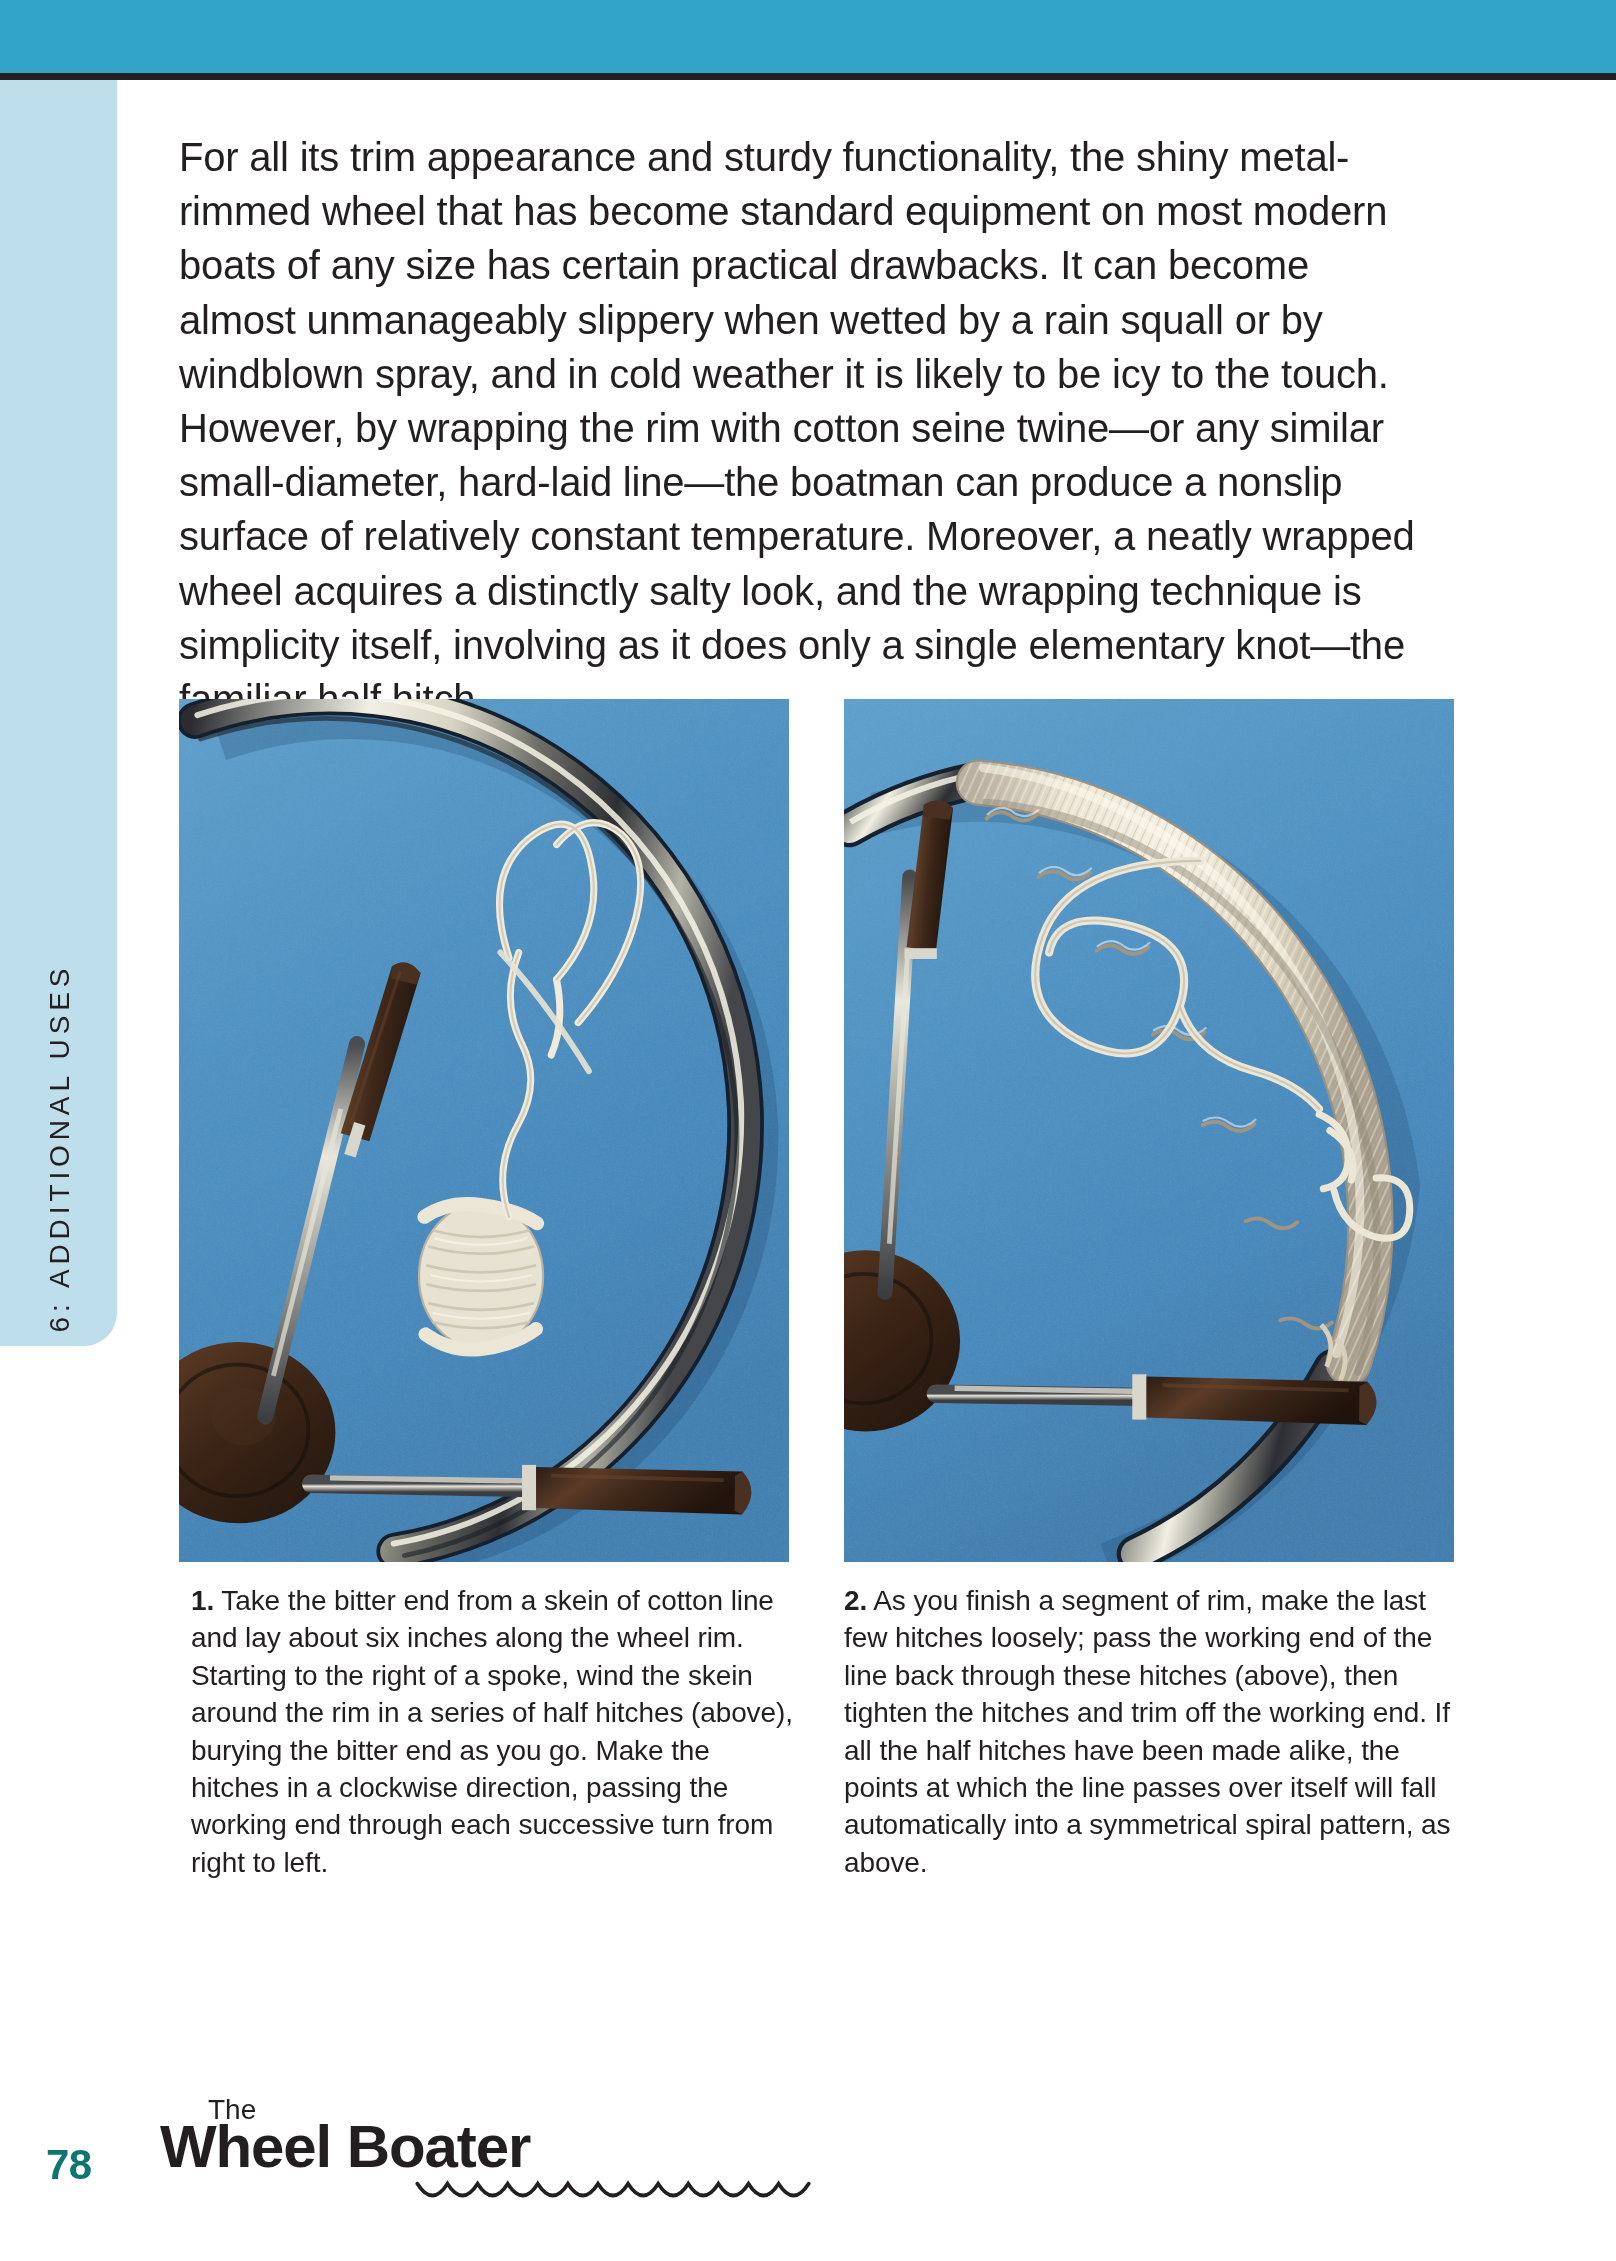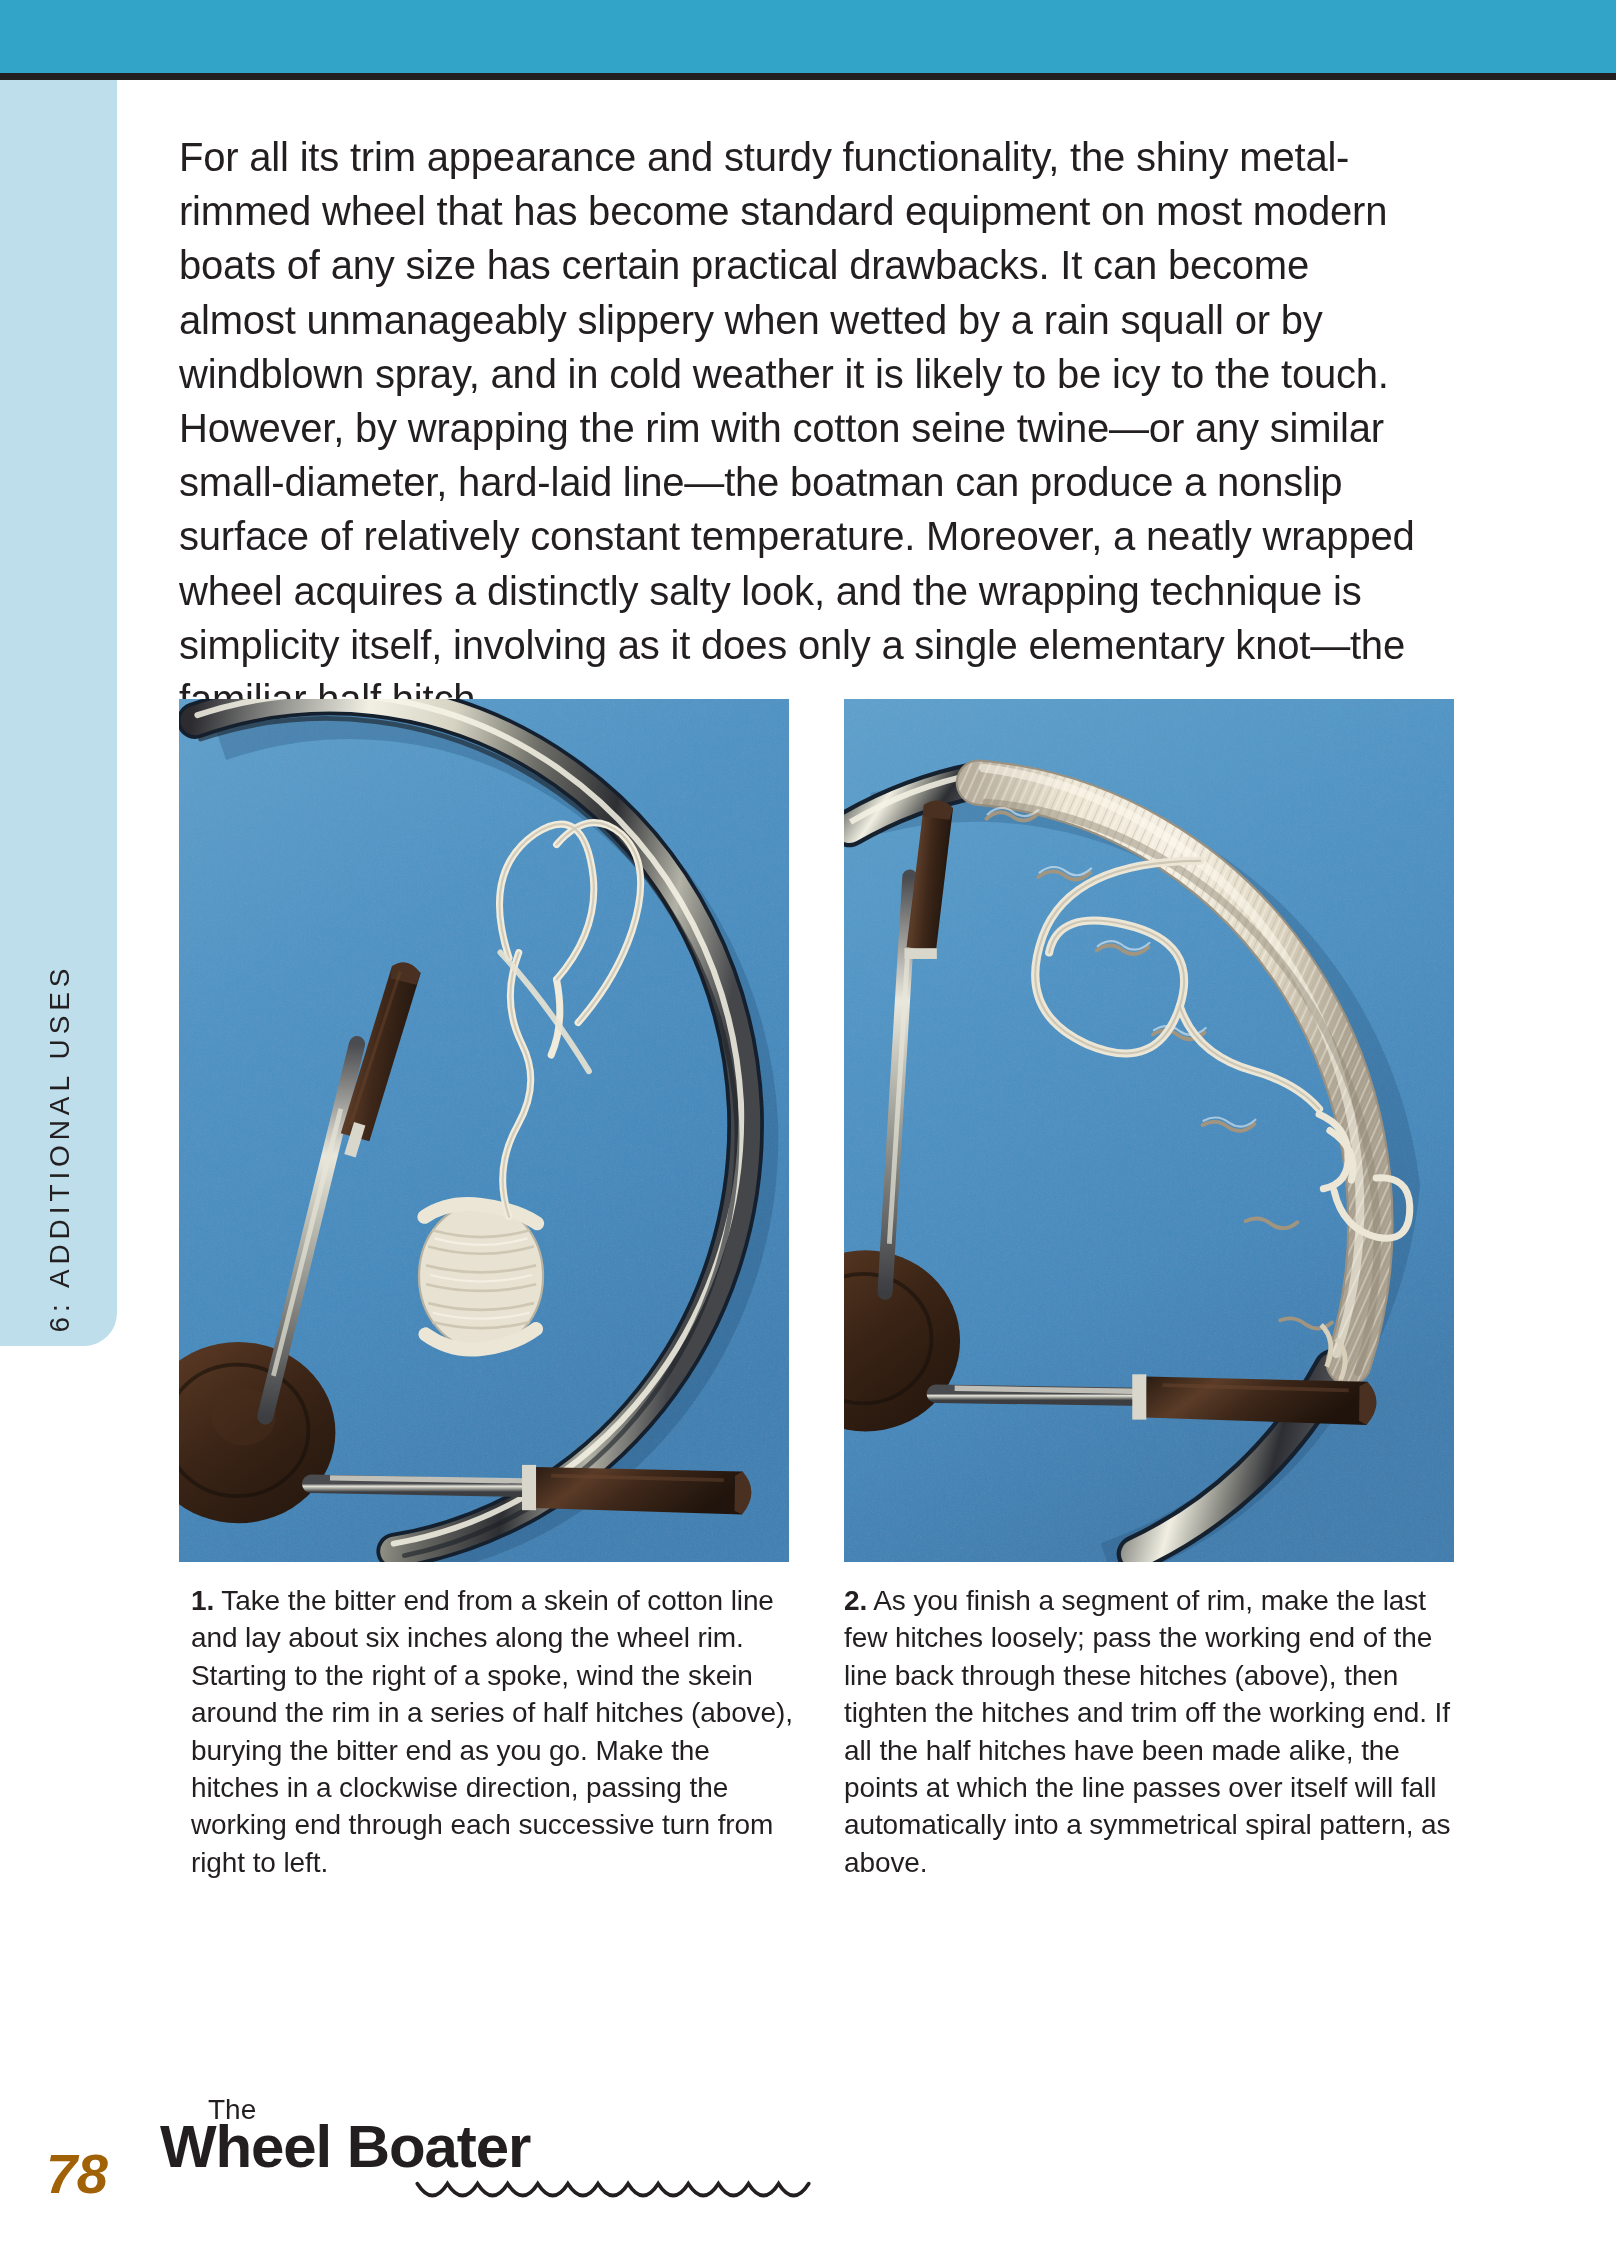--- a/index.html
+++ b/index.html
@@ -78,24 +78,23 @@
   .caption{position:absolute;top:0;font-size:28px;line-height:1.335;color:#231f20;letter-spacing:-0.1px;}
   .cap-1{left:12px;width:610px;}
   .cap-2{left:665px;width:618px;}
   .cap-num{font-weight:bold;}
   .cap-ital{text-align:center;}
 
   
   .footer{position:absolute;left:0;bottom:0;width:1617px;height:178px;}
   .page-num{
     position:absolute;left:46px;top:2141px;
-    font-size:56px;font-weight:bold;color:#a16207;
+    font-size:42px;font-weight:bold;color:#0f766e;
     font-family:"Liberation Sans", sans-serif;
     letter-spacing:-0.5px;
-    font-style:italic;
   }
   .logo{position:absolute;left:160px;top:2094px;width:680px;height:130px;}
   .logo-the{
     position:absolute;left:48px;top:0px;
     font-size:28px;color:#231f20;font-weight:400;
     font-family:"Liberation Sans", sans-serif;
   }
   .logo-main{
     position:absolute;left:0px;top:18.3px;
     font-size:60px;font-weight:bold;color:#231f20;

